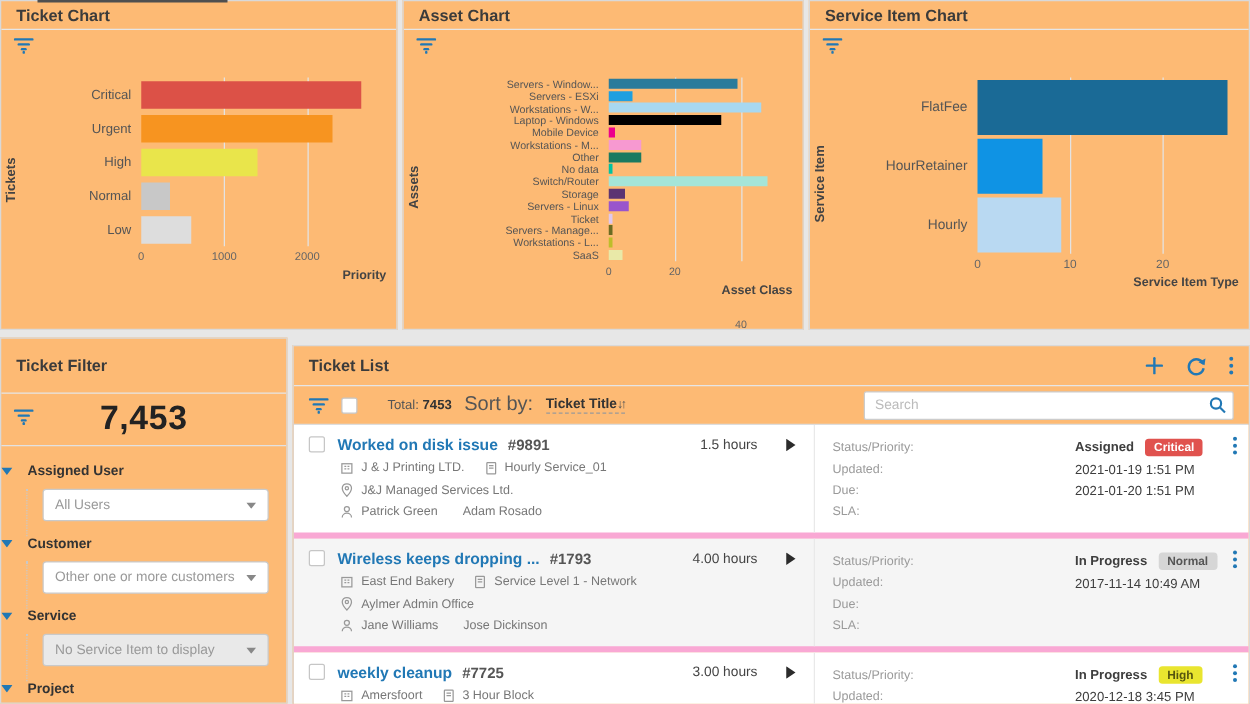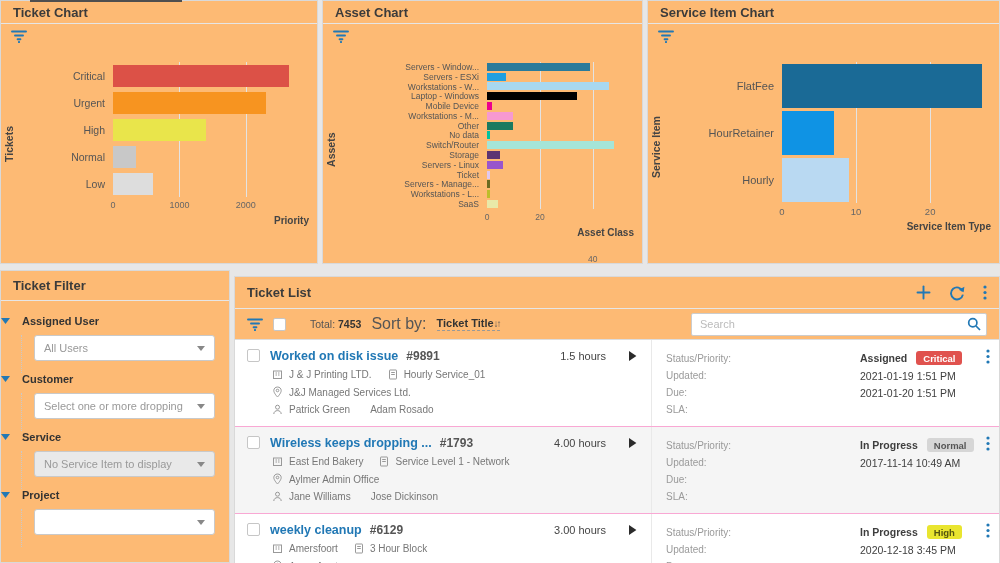--- a/index.html
+++ b/index.html
@@ -33,21 +33,21 @@
   .bar-label { display:flex; align-items:center; color:#555; white-space:nowrap; }
   .plot-col { position:relative; flex:1; }
   .gridline { position:absolute; top:0; bottom:0; width:1px; background:#e3e3e3; }
   .bar-row { display:flex; align-items:center; position:relative; }
   .bar { position:relative; z-index:1; }
   .ticks-row { position:relative; height:14px; font-size:9px; color:#666; }
   .xtick { position:absolute; top:3px; transform:translateX(-50%); }
   .xlabel-row { text-align:right; font-size:10px; font-weight:600; color:#444; padding-top:4px; }
 
   
-  .filter-panel .panel-header { height:30px; }
+  .filter-panel .panel-header { height:44px; }
   .filter-count-row { position:relative; height:42px; border-bottom:1px solid #e2e2e2; }
   .filter-count-row .funnel-btn { position:absolute; left:10px; top:12px; }
   .filter-count { position:absolute; left:0; right:0; top:4px; text-align:center;
     font-size:27px; font-weight:700; color:#222; letter-spacing:.5px; }
   .filter-sections { padding-top:2px; }
   .filter-section { position:relative; margin-top:12px; }
   .filter-section::before { content:""; position:absolute; left:20px; top:20px; bottom:-12px; border-left:1px dotted #c8c8c8; }
   .fs-head { display:flex; align-items:center; gap:12px; }
   .fs-caret { display:inline-flex; cursor:pointer; }
   .fs-label { font-size:11px; font-weight:700; color:#333; }
@@ -69,21 +69,21 @@
   .tb-total { margin-left:14px; font-size:10.5px; color:#555; }
   .tb-total b { color:#333; }
   .tb-sort { font-size:16px; color:#555; }
   .sort-group { font-size:11px; font-weight:700; color:#333; border-bottom:1px dashed #999; cursor:pointer; padding-bottom:1px; }
   .sort-arrows { font-weight:400; font-size:10px; color:#555; letter-spacing:-2px; }
   .tb-search { margin-left:auto; position:relative; width:296px; }
   .tb-search input { width:100%; height:23px; border:1px solid #ccc; border-radius:2px; padding:0 26px 0 8px; font-size:11px; color:#555; font-family:"Liberation Sans",sans-serif; outline:none; }
   .tb-search input::placeholder { color:#bbb; }
   .search-icon { position:absolute; right:6px; top:4px; display:inline-flex; cursor:pointer; }
 
-  .ticket-row { display:flex; border-bottom:1px solid #f9a8d4; min-height:83px; background:#fff; }
+  .ticket-row { display:flex; border-bottom:5px solid #f9a8d4; min-height:83px; background:#fff; }
   .ticket-row.highlighted { background:#f5f5f5; }
   .tr-left { flex:1; display:flex; gap:10px; padding:9px 8px 6px 12px; }
   .tr-main { flex:1; min-width:0; }
   .tr-titleline { display:flex; align-items:center; gap:8px; }
   .tr-title { font-size:12.5px; font-weight:700; color:#2178b5; cursor:pointer; white-space:nowrap; }
   .tr-id { font-size:12px; font-weight:600; color:#555; }
   .tr-sp { flex:1; }
   .tr-hours { font-size:11px; color:#444; }
   .tr-play { display:inline-flex; margin:0 6px 0 14px; cursor:pointer; }
   .tr-detail { display:flex; align-items:center; gap:6px; margin-top:6px; margin-left:2px; font-size:10px; color:#777; }
@@ -304,20 +304,31 @@
         <div class="xlabel-row" style="margin-left: 100px;">Service Item Type</div>
       </div>
     </div>
   </div>
 </div>
 
 <div class="panel filter-panel" style="left:0;top:270px;width:230px;height:293px;">
   <div class="panel-header">
     <span>Ticket Filter</span>
   </div>
+  <div class="filter-count-row">
+    <span class="funnel-btn">
+        <svg width="16" height="13" viewBox="0 0 16 13" fill="none" stroke="#2178b5" stroke-width="1.9" stroke-linecap="round">
+          <line x1="1" y1="1.5" x2="15" y2="1.5"></line>
+          <line x1="4" y1="5.5" x2="12" y2="5.5"></line>
+          <line x1="6.6" y1="9.3" x2="9.4" y2="9.3"></line>
+          <line x1="8" y1="11.6" x2="8" y2="12.4"></line>
+        </svg>
+      </span>
+    <div class="filter-count">7,453</div>
+  </div>
   <div class="filter-sections" id="filter-sections">
       <div class="filter-section">
     <div class="fs-head">
       <span class="fs-caret">
             <svg width="9" height="6" viewBox="0 0 9 6">
               <path d="M0 0 H9 L4.5 6 Z" fill="#2178b5"></path>
             </svg>
           </span>
       <span class="fs-label">Assigned User</span>
     </div>
@@ -336,21 +347,21 @@
     <div class="fs-head">
       <span class="fs-caret">
             <svg width="9" height="6" viewBox="0 0 9 6">
               <path d="M0 0 H9 L4.5 6 Z" fill="#2178b5"></path>
             </svg>
           </span>
       <span class="fs-label">Customer</span>
     </div>
     <div class="fs-body">
       <div class="dropdown">
-        <span>Select one or more dropping</span>
+        <span>Other one or more customers</span>
         <span class="dd-caret">
               <svg width="8" height="5" viewBox="0 0 8 5">
                 <path d="M0 0 H8 L4 5 Z" fill="#888"></path>
               </svg>
             </span>
       </div>
     </div>
       </div>
       <div class="filter-section">
     <div class="fs-head">
@@ -610,21 +621,21 @@
             </svg>
           </span>
     </div>
       </div>
       <div class="ticket-row">
     <div class="tr-left">
       <span class="checkbox"></span>
       <div class="tr-main">
         <div class="tr-titleline">
           <span class="tr-title">weekly cleanup</span>
-          <span class="tr-id">#6129</span>
+          <span class="tr-id">#7725</span>
           <span class="tr-sp"></span>
           <span class="tr-hours">3.00 hours</span>
           <span class="tr-play">
                 <svg width="9" height="10" viewBox="0 0 9 10">
                   <path d="M1 0 L8.4 5 L1 10 Z" fill="#2b2b2b"></path>
                 </svg>
               </span>
         </div>
         <div class="tr-detail">
           <span class="dicon">

